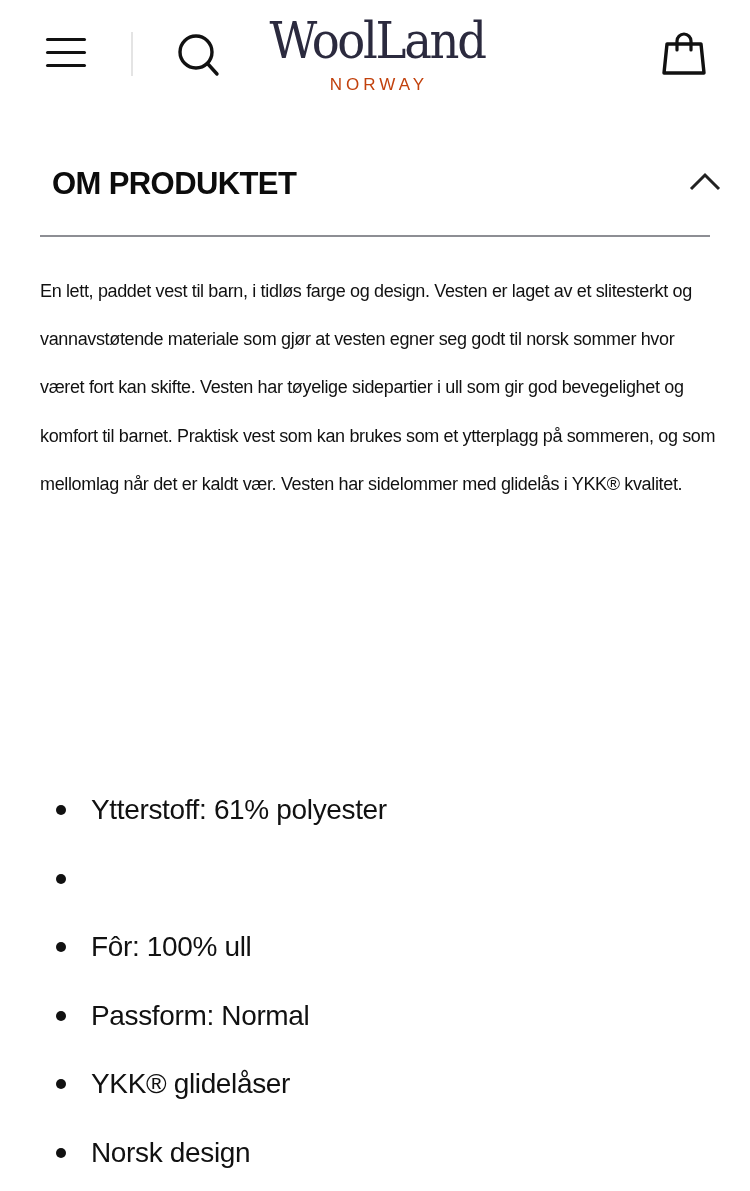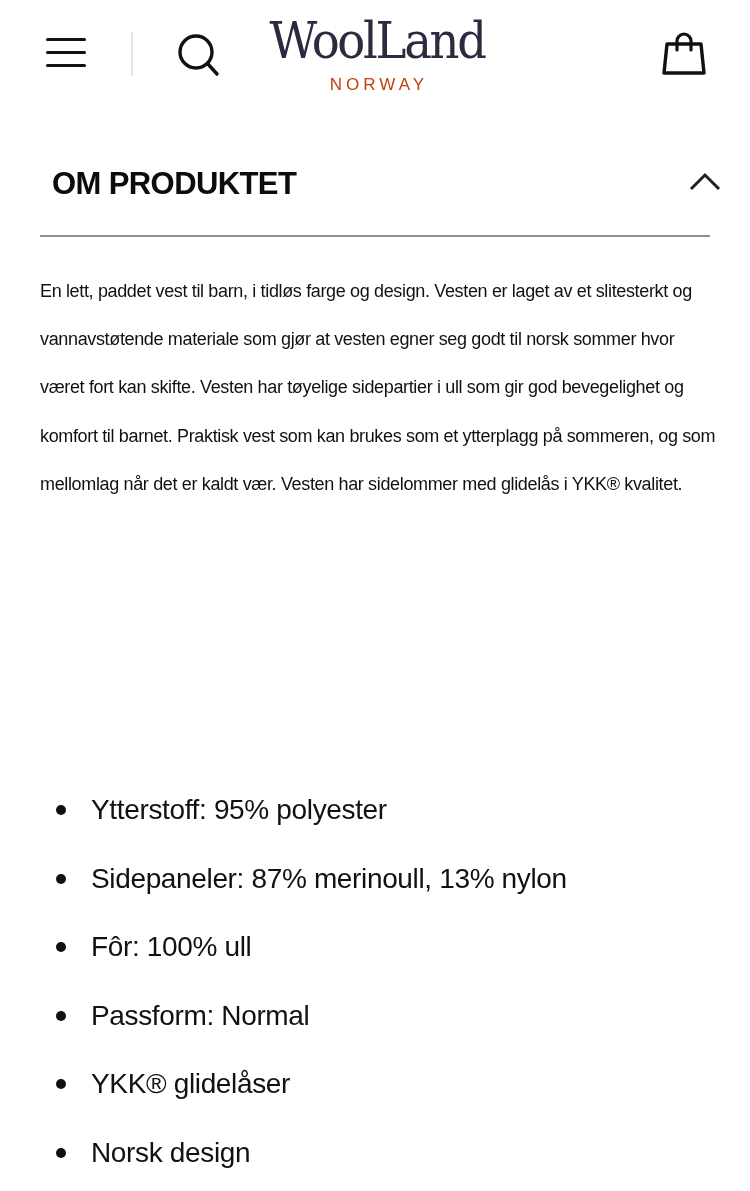--- a/index.html
+++ b/index.html
@@ -63,20 +63,20 @@
     <h2 class="accordion-title">OM PRODUKTET</h2>
     <svg class="chevron-up" viewBox="0 0 34 26">
       <polyline points="3,21 17,7 31,21" fill="none" stroke="#222" stroke-width="3"></polyline>
     </svg>
   </div>
   <div class="accordion-rule"></div>
 
   <p class="description">En lett, paddet vest til barn, i tidløs farge og design. Vesten er laget av et slitesterkt og vannavstøtende materiale som gjør at vesten egner seg godt til norsk sommer hvor været fort kan skifte. Vesten har tøyelige sidepartier i ull som gir god bevegelighet og komfort til barnet. Praktisk vest som kan brukes som et ytterplagg på sommeren, og som mellomlag når det er kaldt vær. Vesten har sidelommer med glidelås i YKK® kvalitet.</p>
 
   <ul class="spec-list">
-    <li class="spec-item"><span class="spec-bullet"></span><span>Ytterstoff: 95% polyester</span></li>
-    <li class="spec-item"><span class="spec-bullet"></span><span>Sidepaneler: 87% merinoull, 13% nylon</span></li>
+    <li class="spec-item"><span class="spec-bullet"></span><span>Ytterstoff: 61% polyester</span></li>
+    <li class="spec-item"><span class="spec-bullet"></span></li>
     <li class="spec-item"><span class="spec-bullet"></span><span>Fôr: 100% ull</span></li>
     <li class="spec-item"><span class="spec-bullet"></span><span>Passform: Normal</span></li>
     <li class="spec-item"><span class="spec-bullet"></span><span>YKK® glidelåser</span></li>
     <li class="spec-item"><span class="spec-bullet"></span><span>Norsk design</span></li>
   </ul>
 </section>
 
 </body></html>

